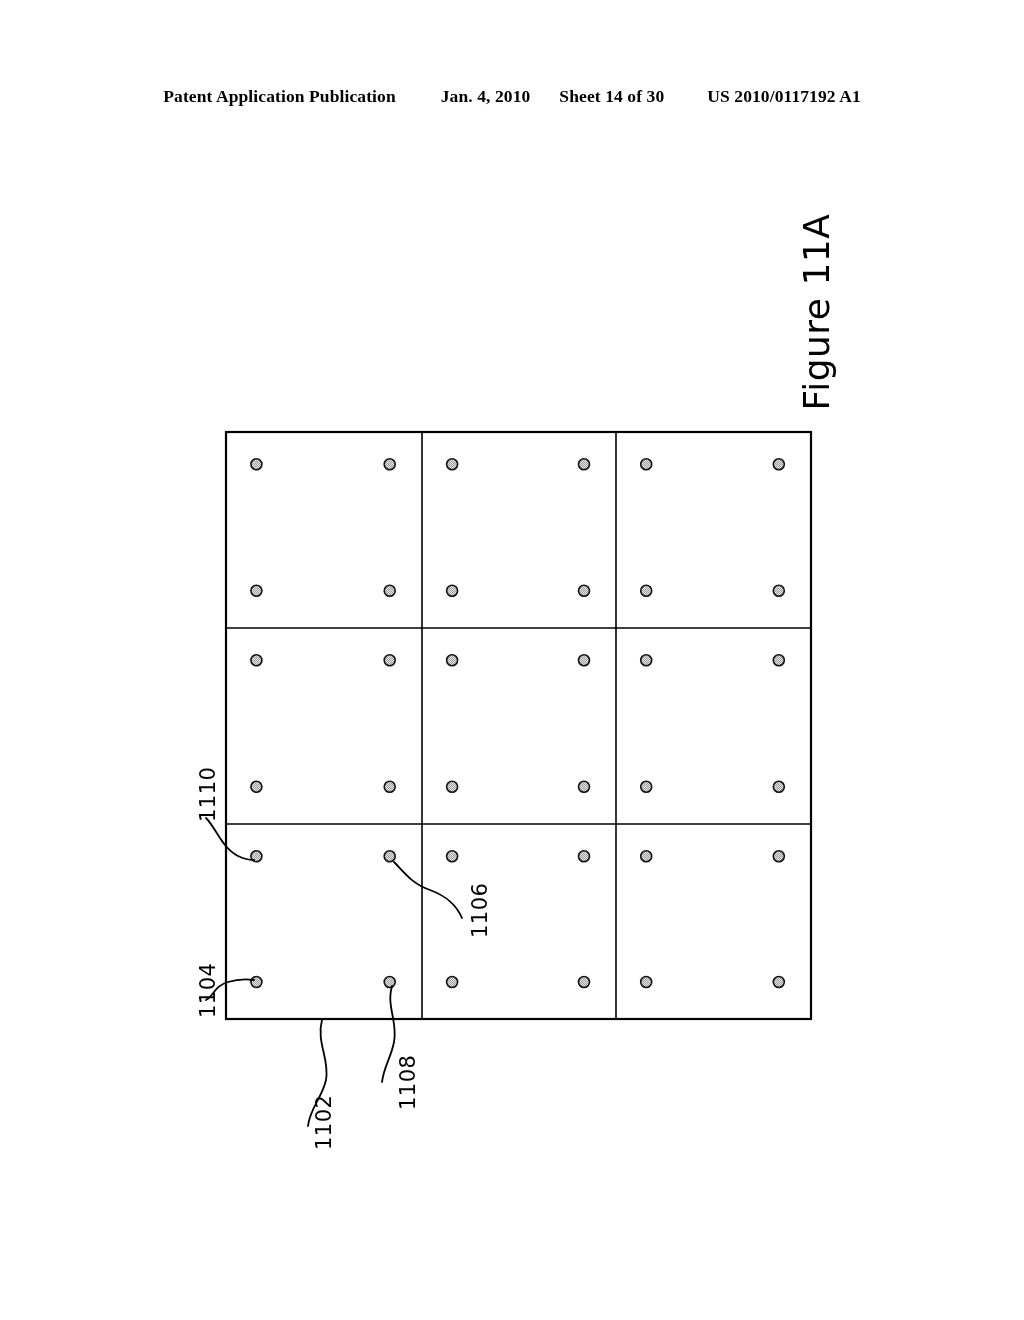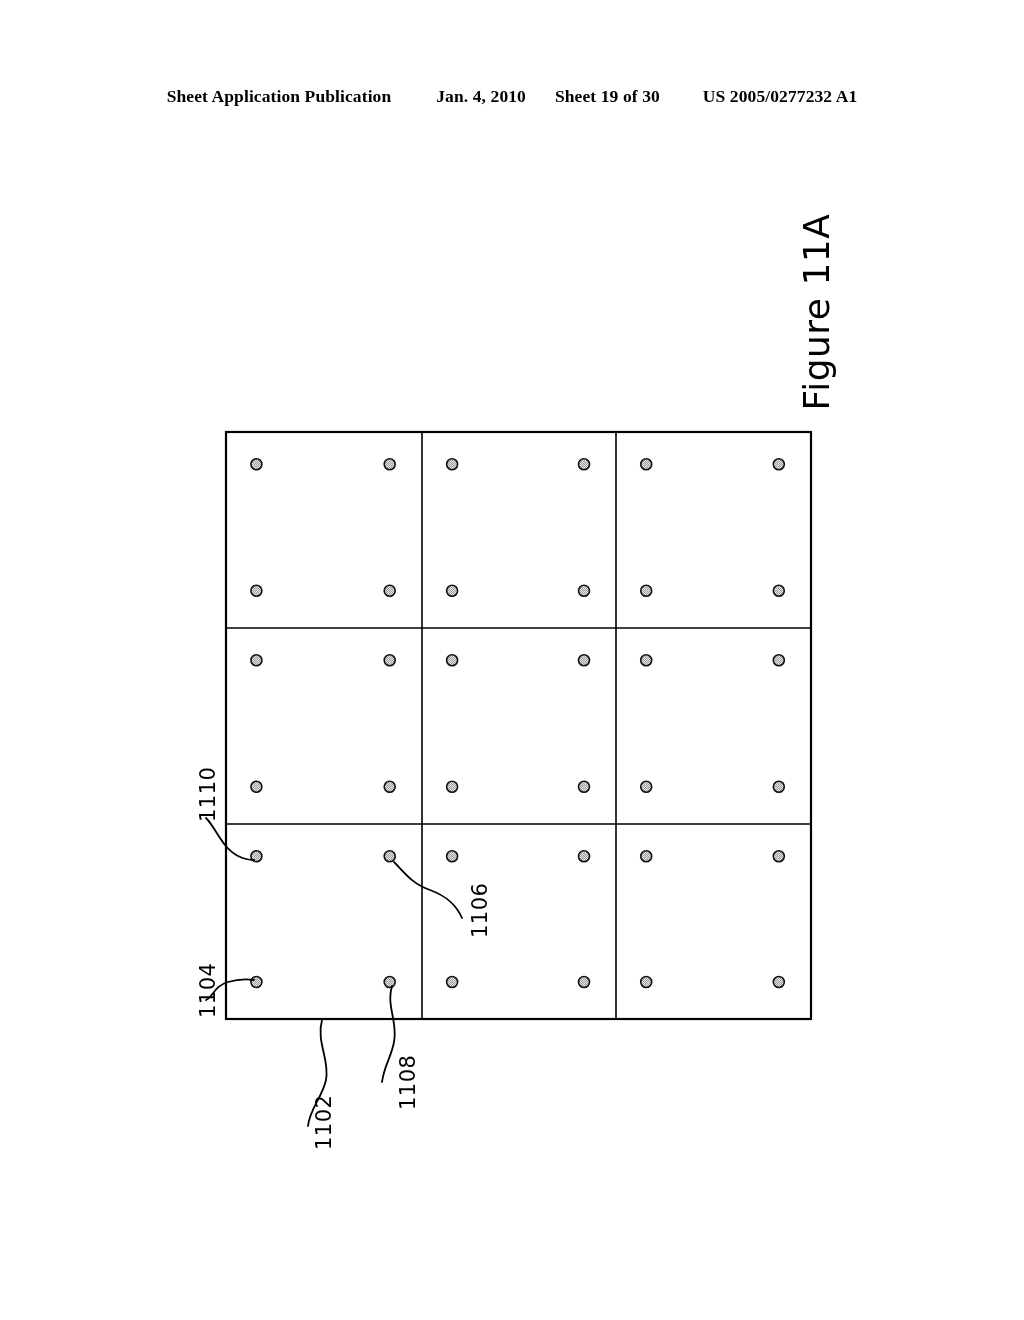--- a/index.html
+++ b/index.html
@@ -72,27 +72,27 @@
     letter-spacing: 0.5px;
     white-space: nowrap;
     transform: rotate(-90deg);
     transform-origin: 0 0;
   }
 </style>
 </head>
 <body>
 
 <div id="patent-header">
-  <span class="seg">Sheet Application Publication</span>
+  <span class="seg">Patent Application Publication</span>
   <span class="gap-lg"></span>
   <span class="seg">Jan. 4, 2010</span>
   <span class="gap-md"></span>
-  <span class="seg">Sheet 19 of 30</span>
+  <span class="seg">Sheet 14 of 30</span>
   <span class="gap-xl"></span>
-  <span class="seg">US 2005/0277232 A1</span>
+  <span class="seg">US 2010/0117192 A1</span>
 </div>
 
 <div id="figure-title">Figure 11A</div>
 
 <div id="drawing">
   <svg id="fig-svg" width="1024" height="1320" viewBox="0 0 1024 1320" xmlns="http://www.w3.org/2000/svg">
     <defs>
       <pattern id="stipple" patternUnits="userSpaceOnUse" width="2" height="2">
         <rect width="2" height="2" fill="#e8e8e8"></rect>
         <rect width="1" height="1" fill="#9a9a9a"></rect>

